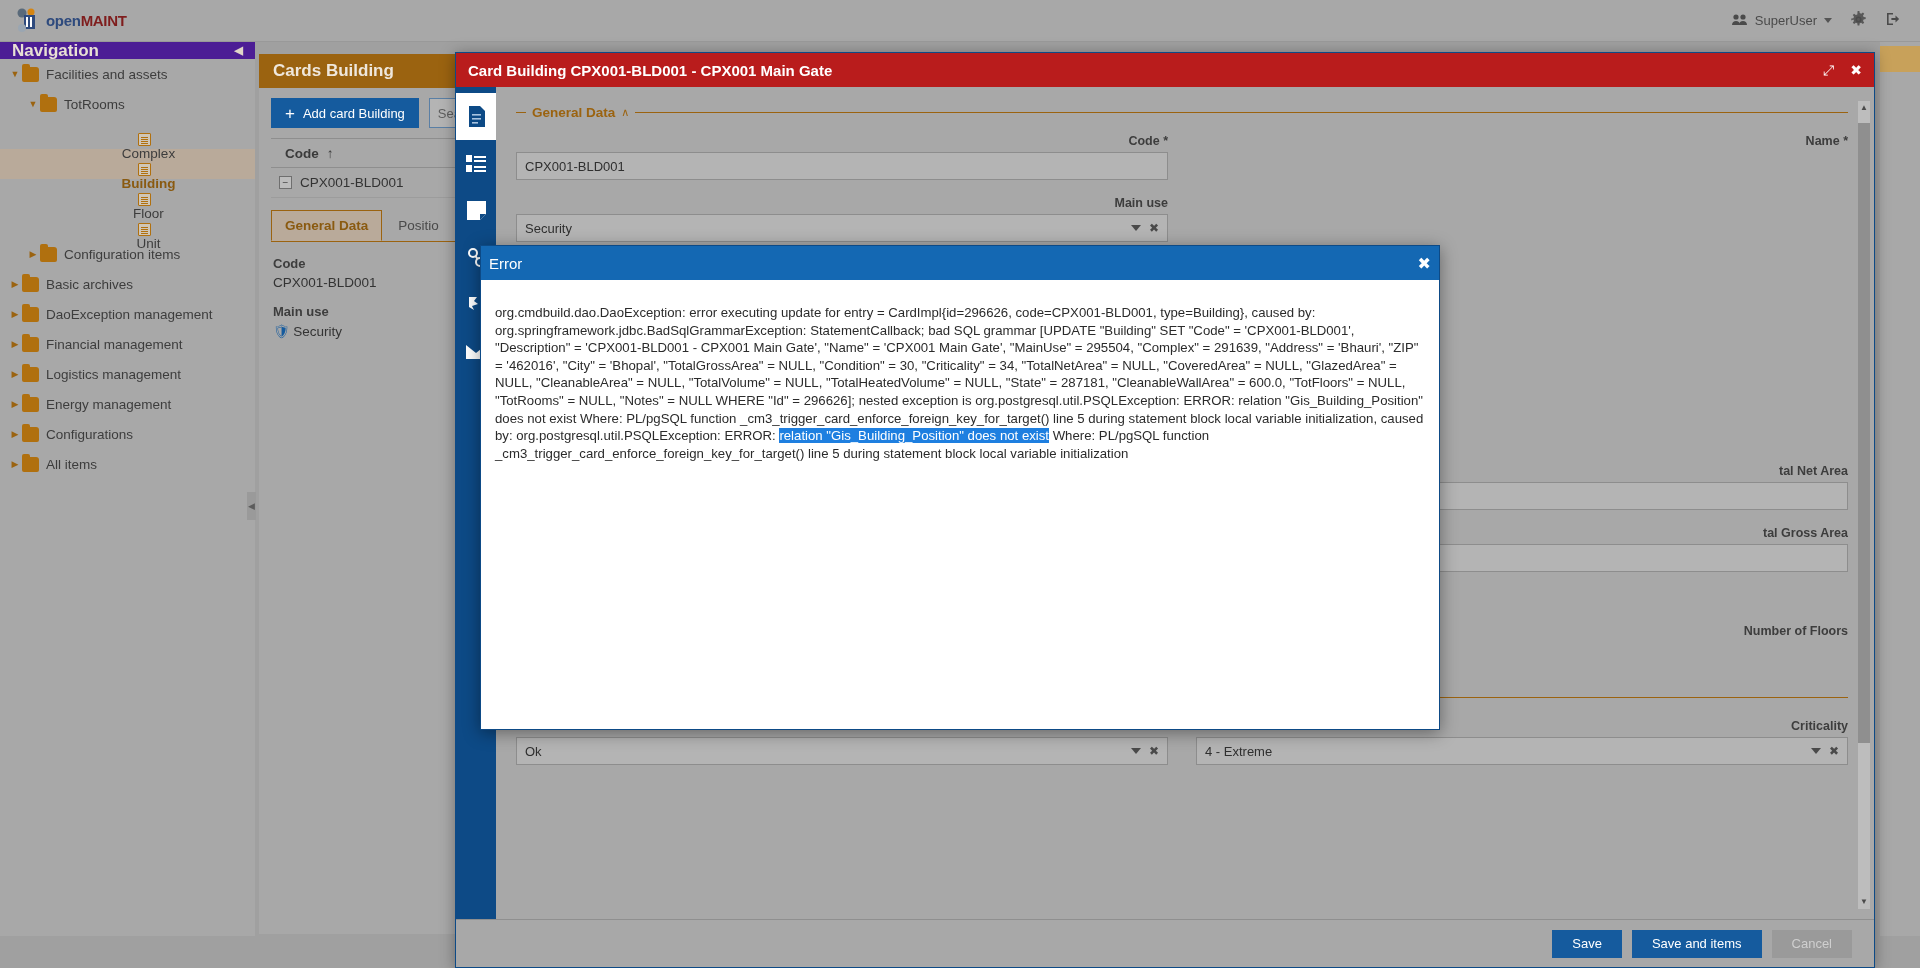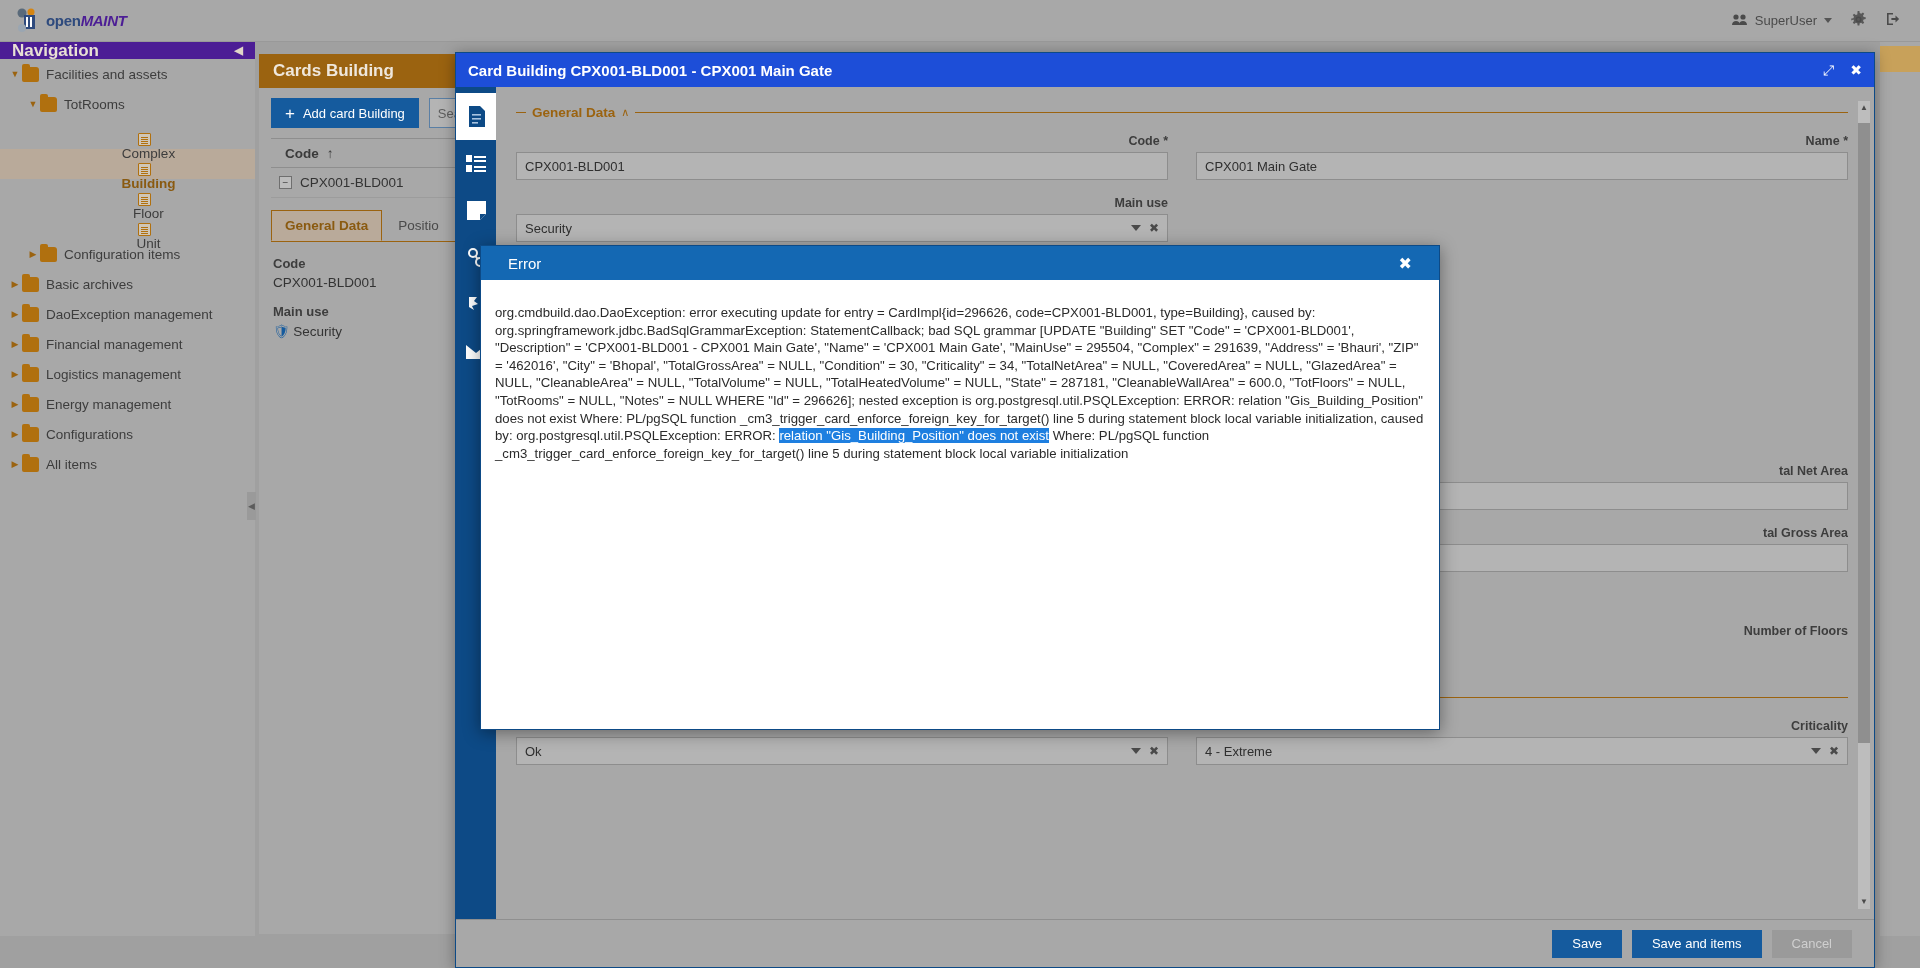--- a/index.html
+++ b/index.html
@@ -14,21 +14,21 @@
   
   #topbar {
     position: absolute; left: 0; top: 0; width: 1920px; height: 42px;
     background: #a8a8a8; border-bottom: 1px solid #999;
     display: flex; align-items: center;
   }
   #logo { display: flex; align-items: center; margin-left: 14px; }
   .logo-mark { width: 30px; height: 26px; position: relative; margin-right: 2px; }
   .logo-text { font-size: 15px; font-weight: bold; letter-spacing: -.3px; }
   .logo-open { color: #2e4a7d; }
-  .logo-maint { color: #4c1d95; font-style: italic; }
+  .logo-maint { color: #7f1d1d; }
   #topbar-right {
     margin-left: auto; display: flex; align-items: center; gap: 18px;
     margin-right: 18px; color: #4a4a4a; font-size: 13px;
   }
   .tb-item { display: flex; align-items: center; gap: 7px; cursor: pointer; }
   .caret-d { width: 0; height: 0; border-left: 4px solid transparent; border-right: 4px solid transparent; border-top: 5px solid #555; }
 
   
   #nav {
     position: absolute; left: 0; top: 42px; width: 255px; height: 894px;
@@ -124,21 +124,21 @@
     position: absolute; right: 0; top: 46px; width: 40px; height: 26px; background: #c8a15a;
   }
 
   
   #card-modal {
     position: absolute; left: 455px; top: 52px; width: 1420px; height: 916px;
     background: #a8a8a8; border: 1px solid #0d4a86;
     box-shadow: 0 2px 14px rgba(0,0,0,.35);
   }
   #card-modal-title {
-    height: 34px; background: #1d4ed8; color: #fff;
+    height: 34px; background: #b91c1c; color: #fff;
     display: flex; align-items: center; padding: 0 12px; font-size: 15px; font-weight: bold;
   }
   #card-modal-actions { margin-left: auto; display: flex; gap: 16px; align-items: center; }
   #card-modal-actions span { cursor: pointer; font-size: 14px; font-weight: normal; }
   #modal-body { position: absolute; left: 0; top: 34px; right: 0; bottom: 48px; display: flex; }
 
   
   #icon-rail { width: 40px; background: #0d4a86; padding-top: 6px; flex: 0 0 40px; }
   .rail-ic {
     width: 40px; height: 47px; display: flex; align-items: center; justify-content: center;
@@ -186,21 +186,21 @@
   }
   .foot-btn.disabled { background: #9a9a9a; color: #cfcfcf; cursor: default; }
 
   
   #error-dialog {
     position: absolute; left: 480px; top: 245px; width: 960px; height: 485px;
     background: #fff; border: 1px solid #0d4a86; box-shadow: 0 3px 16px rgba(0,0,0,.4);
   }
   #error-title {
     height: 34px; background: #1468b3; color: #fff;
-    display: flex; align-items: center; padding: 0 27px; font-size: 15px;
+    display: flex; align-items: center; padding: 0 8px; font-size: 15px;
   }
   #error-close { margin-left: auto; font-size: 16px; cursor: pointer; }
   #error-body {
     padding: 24px 14px; font-size: 13.2px; line-height: 17.6px; color: #2b2b2b;
     word-wrap: break-word;
   }
   .hl { background: #1e7fe0; color: #fff; }
 </style>
 </head>
 <body>
@@ -435,23 +435,20 @@
 
       <div class="form-row">
         <div class="form-col">
           <div class="f-label">Code *</div>
           <div class="f-input">
             <span class="val">CPX001-BLD001</span>
           </div>
         </div>
         <div class="form-col">
           <div class="f-label">Name *</div>
-          <div class="f-input">
-            <span class="val">CPX001 Main Gate</span>
-          </div>
         </div>
       </div>
 
       <div class="form-row">
         <div class="form-col">
           <div class="f-label">Main use</div>
           <div class="f-input">
             <span class="val">Security</span>
             <span class="tri"></span>
             <span class="tool">✖</span>

